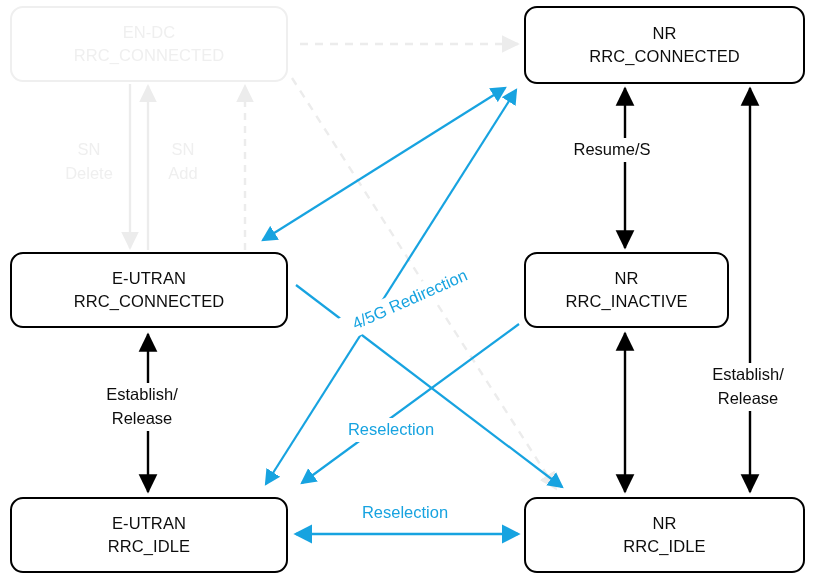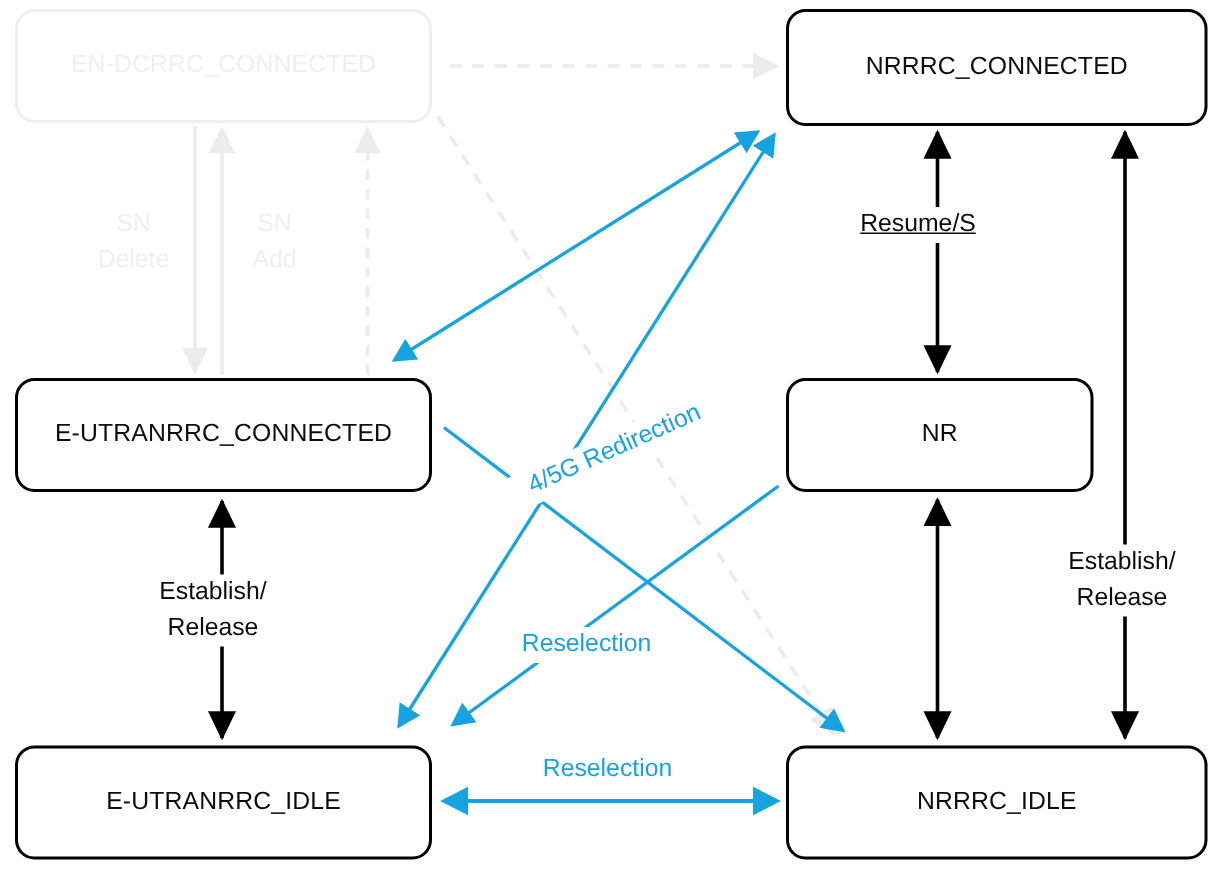--- a/index.html
+++ b/index.html
@@ -25,21 +25,21 @@
     height: 580px;
     pointer-events: none;
   }
   .node {
     position: absolute;
     box-sizing: border-box;
     border: 2.6px solid #000000;
     border-radius: 13px;
     background: #ffffff;
     display: flex;
-    flex-direction: row;
+    flex-direction: column;
     align-items: center;
     justify-content: center;
     color: #0d0d0d;
     font-size: 16.5px;
     line-height: 1.42;
     letter-spacing: 0.1px;
   }
   .node.faded {
     border-color: #efefef;
     color: #efefef;
@@ -153,20 +153,21 @@
     <span class="ln">RRC_CONNECTED</span>
   </div>
 
   <div class="node" style="left:10px; top:252px; width:278px; height:76px;">
     <span class="ln">E-UTRAN</span>
     <span class="ln">RRC_CONNECTED</span>
   </div>
 
   <div class="node" style="left:524px; top:252px; width:205px; height:76px;">
     <span class="ln">NR</span>
+    <span class="ln">RRC_INACTIVE</span>
   </div>
 
   <div class="node" style="left:10px; top:497px; width:278px; height:76px;">
     <span class="ln">E-UTRAN</span>
     <span class="ln">RRC_IDLE</span>
   </div>
 
   <div class="node" style="left:524px; top:497px; width:281px; height:76px;">
     <span class="ln">NR</span>
     <span class="ln">RRC_IDLE</span>
@@ -175,21 +176,21 @@
   <div class="edge-label faded" style="left:58px; top:138px; width:62px;">
     <span class="ln">SN</span>
     <span class="ln">Delete</span>
   </div>
 
   <div class="edge-label faded" style="left:155px; top:138px; width:56px;">
     <span class="ln">SN</span>
     <span class="ln">Add</span>
   </div>
 
-  <div class="edge-label" style="left:566px; top:138px; width:92px;text-decoration:underline;">
+  <div class="edge-label" style="left:566px; top:138px; width:92px;">
     <span class="ln">Resume/S</span>
   </div>
 
   <div class="edge-label" style="left:88px; top:383px; width:108px;">
     <span class="ln">Establish/</span>
     <span class="ln">Release</span>
   </div>
 
   <div class="edge-label" style="left:694px; top:363px; width:108px;">
     <span class="ln">Establish/</span>

